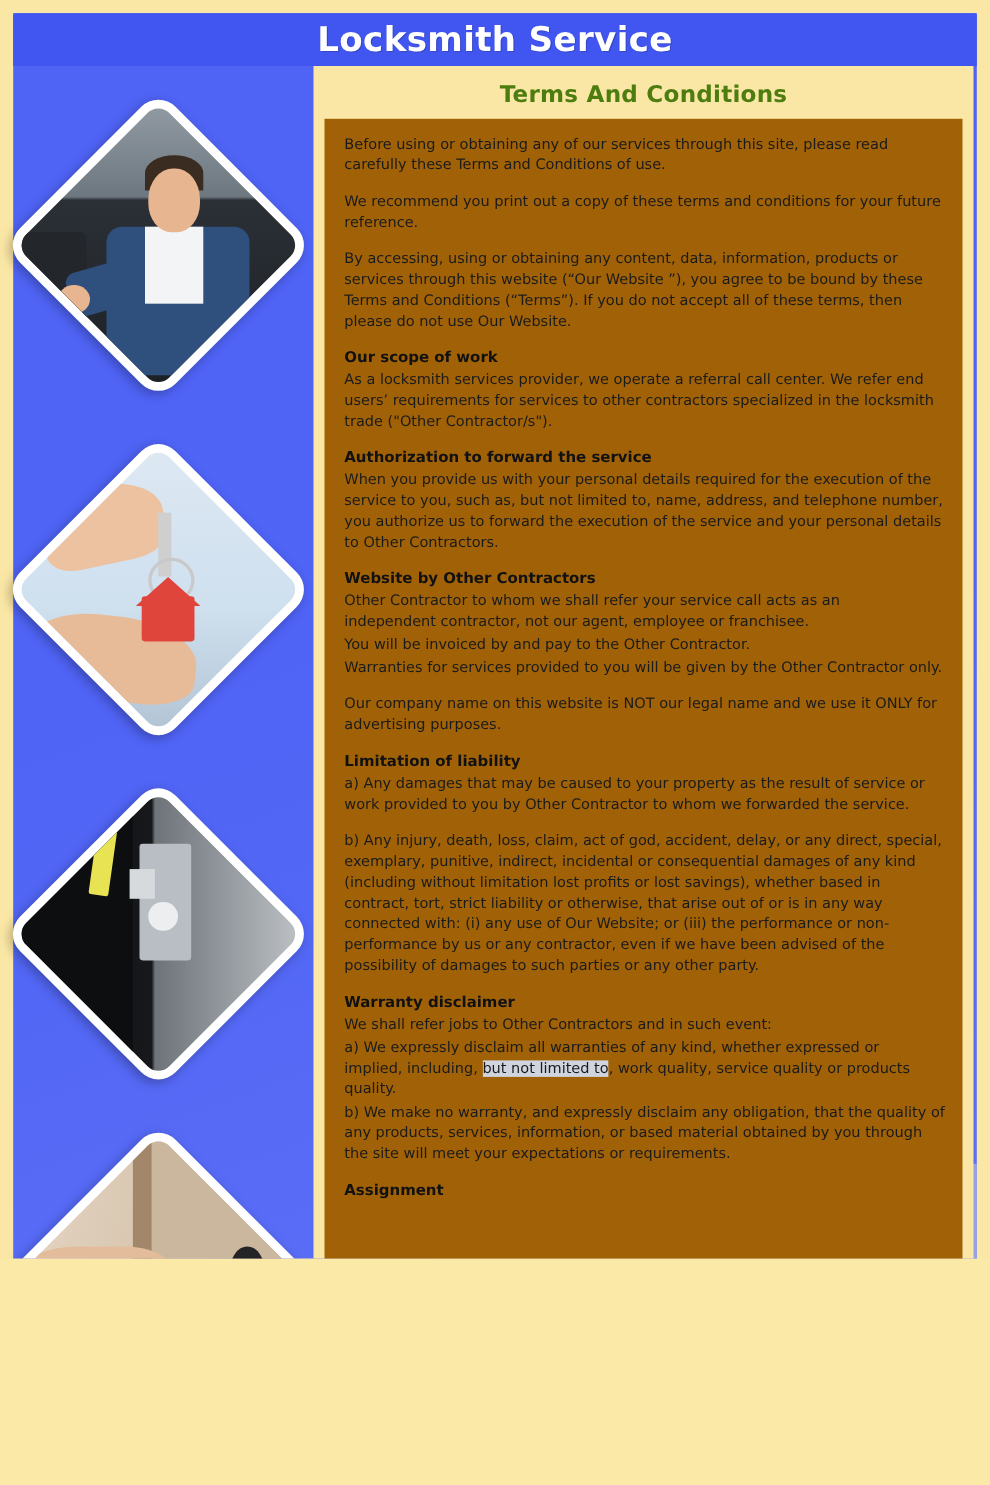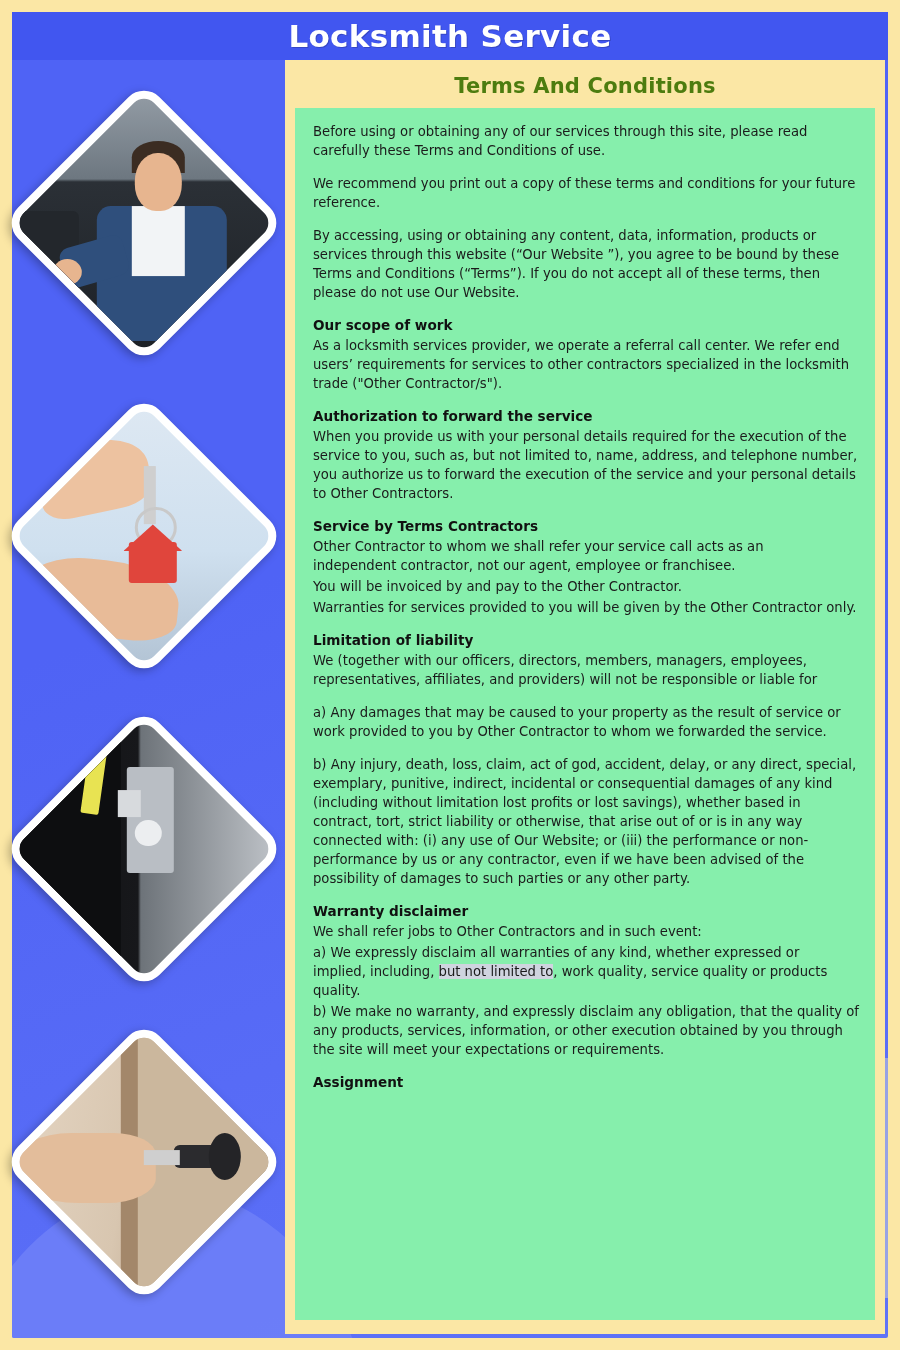--- a/index.html
+++ b/index.html
@@ -9,21 +9,21 @@
   body {
     width: 900px;
     height: 1350px;
     background: #fbe9a8;
     font-family: "DejaVu Sans", "Liberation Sans", sans-serif;
     overflow: hidden;
   }
   .page {
     position: relative;
     width: 900px;
-    height: 1350px;
+    height: 1144px;
     background: #fbe7a5;
     box-sizing: border-box;
     overflow: hidden;
   }
 
   
   .blue-bg {
     position: absolute;
     left: 12px;
     top: 12px;
@@ -165,21 +165,21 @@
   }
   .doc-title {
     text-align: center;
     font-size: 21px;
     font-weight: bold;
     color: #4d7c0f;
     margin: 6px 0 10px 0;
     letter-spacing: .2px;
   }
   .doc-body {
-    background: #86efac;
+    background: #a16207;
     width: 580px;
     height: 1212px;
     box-sizing: border-box;
     padding: 14px 16px 14px 18px;
     font-size: 13.2px;
     line-height: 19px;
     color: #1b1b1b;
     overflow: hidden;
   }
   .doc-body p {
@@ -277,34 +277,34 @@
       <p>Before using or obtaining any of our services through this site, please read carefully these Terms and Conditions of use.</p>
       <p>We recommend you print out a copy of these terms and conditions for your future reference.</p>
       <p>By accessing, using or obtaining any content, data, information, products or services through this website (“Our Website ”), you agree to be bound by these Terms and Conditions (“Terms”). If you do not accept all of these terms, then please do not use Our Website.</p>
 
       <h3>Our scope of work</h3>
       <p>As a locksmith services provider, we operate a referral call center. We refer end users’ requirements for services to other contractors specialized in the locksmith trade ("Other Contractor/s").</p>
 
       <h3>Authorization to forward the service</h3>
       <p>When you provide us with your personal details required for the execution of the service to you, such as, but not limited to, name, address, and telephone number, you authorize us to forward the execution of the service and your personal details to Other Contractors.</p>
 
-      <h3>Service by Terms Contractors</h3>
+      <h3>Website by Other Contractors</h3>
       <p class="tight">Other Contractor to whom we shall refer your service call acts as an independent contractor, not our agent, employee or franchisee.</p>
       <p class="tight">You will be invoiced by and pay to the Other Contractor.</p>
       <p>Warranties for services provided to you will be given by the Other Contractor only.</p>
 
+      <p>Our company name on this website is NOT our legal name and we use it ONLY for advertising purposes.</p>
 
       <h3>Limitation of liability</h3>
-      <p>We (together with our officers, directors, members, managers, employees, representatives, affiliates, and providers) will not be responsible or liable for</p>
       <p>a) Any damages that may be caused to your property as the result of service or work provided to you by Other Contractor to whom we forwarded the service.</p>
       <p>b) Any injury, death, loss, claim, act of god, accident, delay, or any direct, special, exemplary, punitive, indirect, incidental or consequential damages of any kind (including without limitation lost profits or lost savings), whether based in contract, tort, strict liability or otherwise, that arise out of or is in any way connected with: (i) any use of Our Website; or (iii) the performance or non-performance by us or any contractor, even if we have been advised of the possibility of damages to such parties or any other party.</p>
 
       <h3>Warranty disclaimer</h3>
       <p class="tight">We shall refer jobs to Other Contractors and in such event:</p>
       <p class="tight"><span>a) We expressly disclaim all warranties of any kind, whether expressed or implied, including, </span><span class="hl">but not limited to</span><span>, work quality, service quality or products quality.</span></p>
-      <p>b) We make no warranty, and expressly disclaim any obligation, that the quality of any products, services, information, or other execution obtained by you through the site will meet your expectations or requirements.</p>
+      <p>b) We make no warranty, and expressly disclaim any obligation, that the quality of any products, services, information, or based material obtained by you through the site will meet your expectations or requirements.</p>
 
       <h3>Assignment</h3>
 
     </div>
   </div>
 
 </div>
 
 </body></html>

